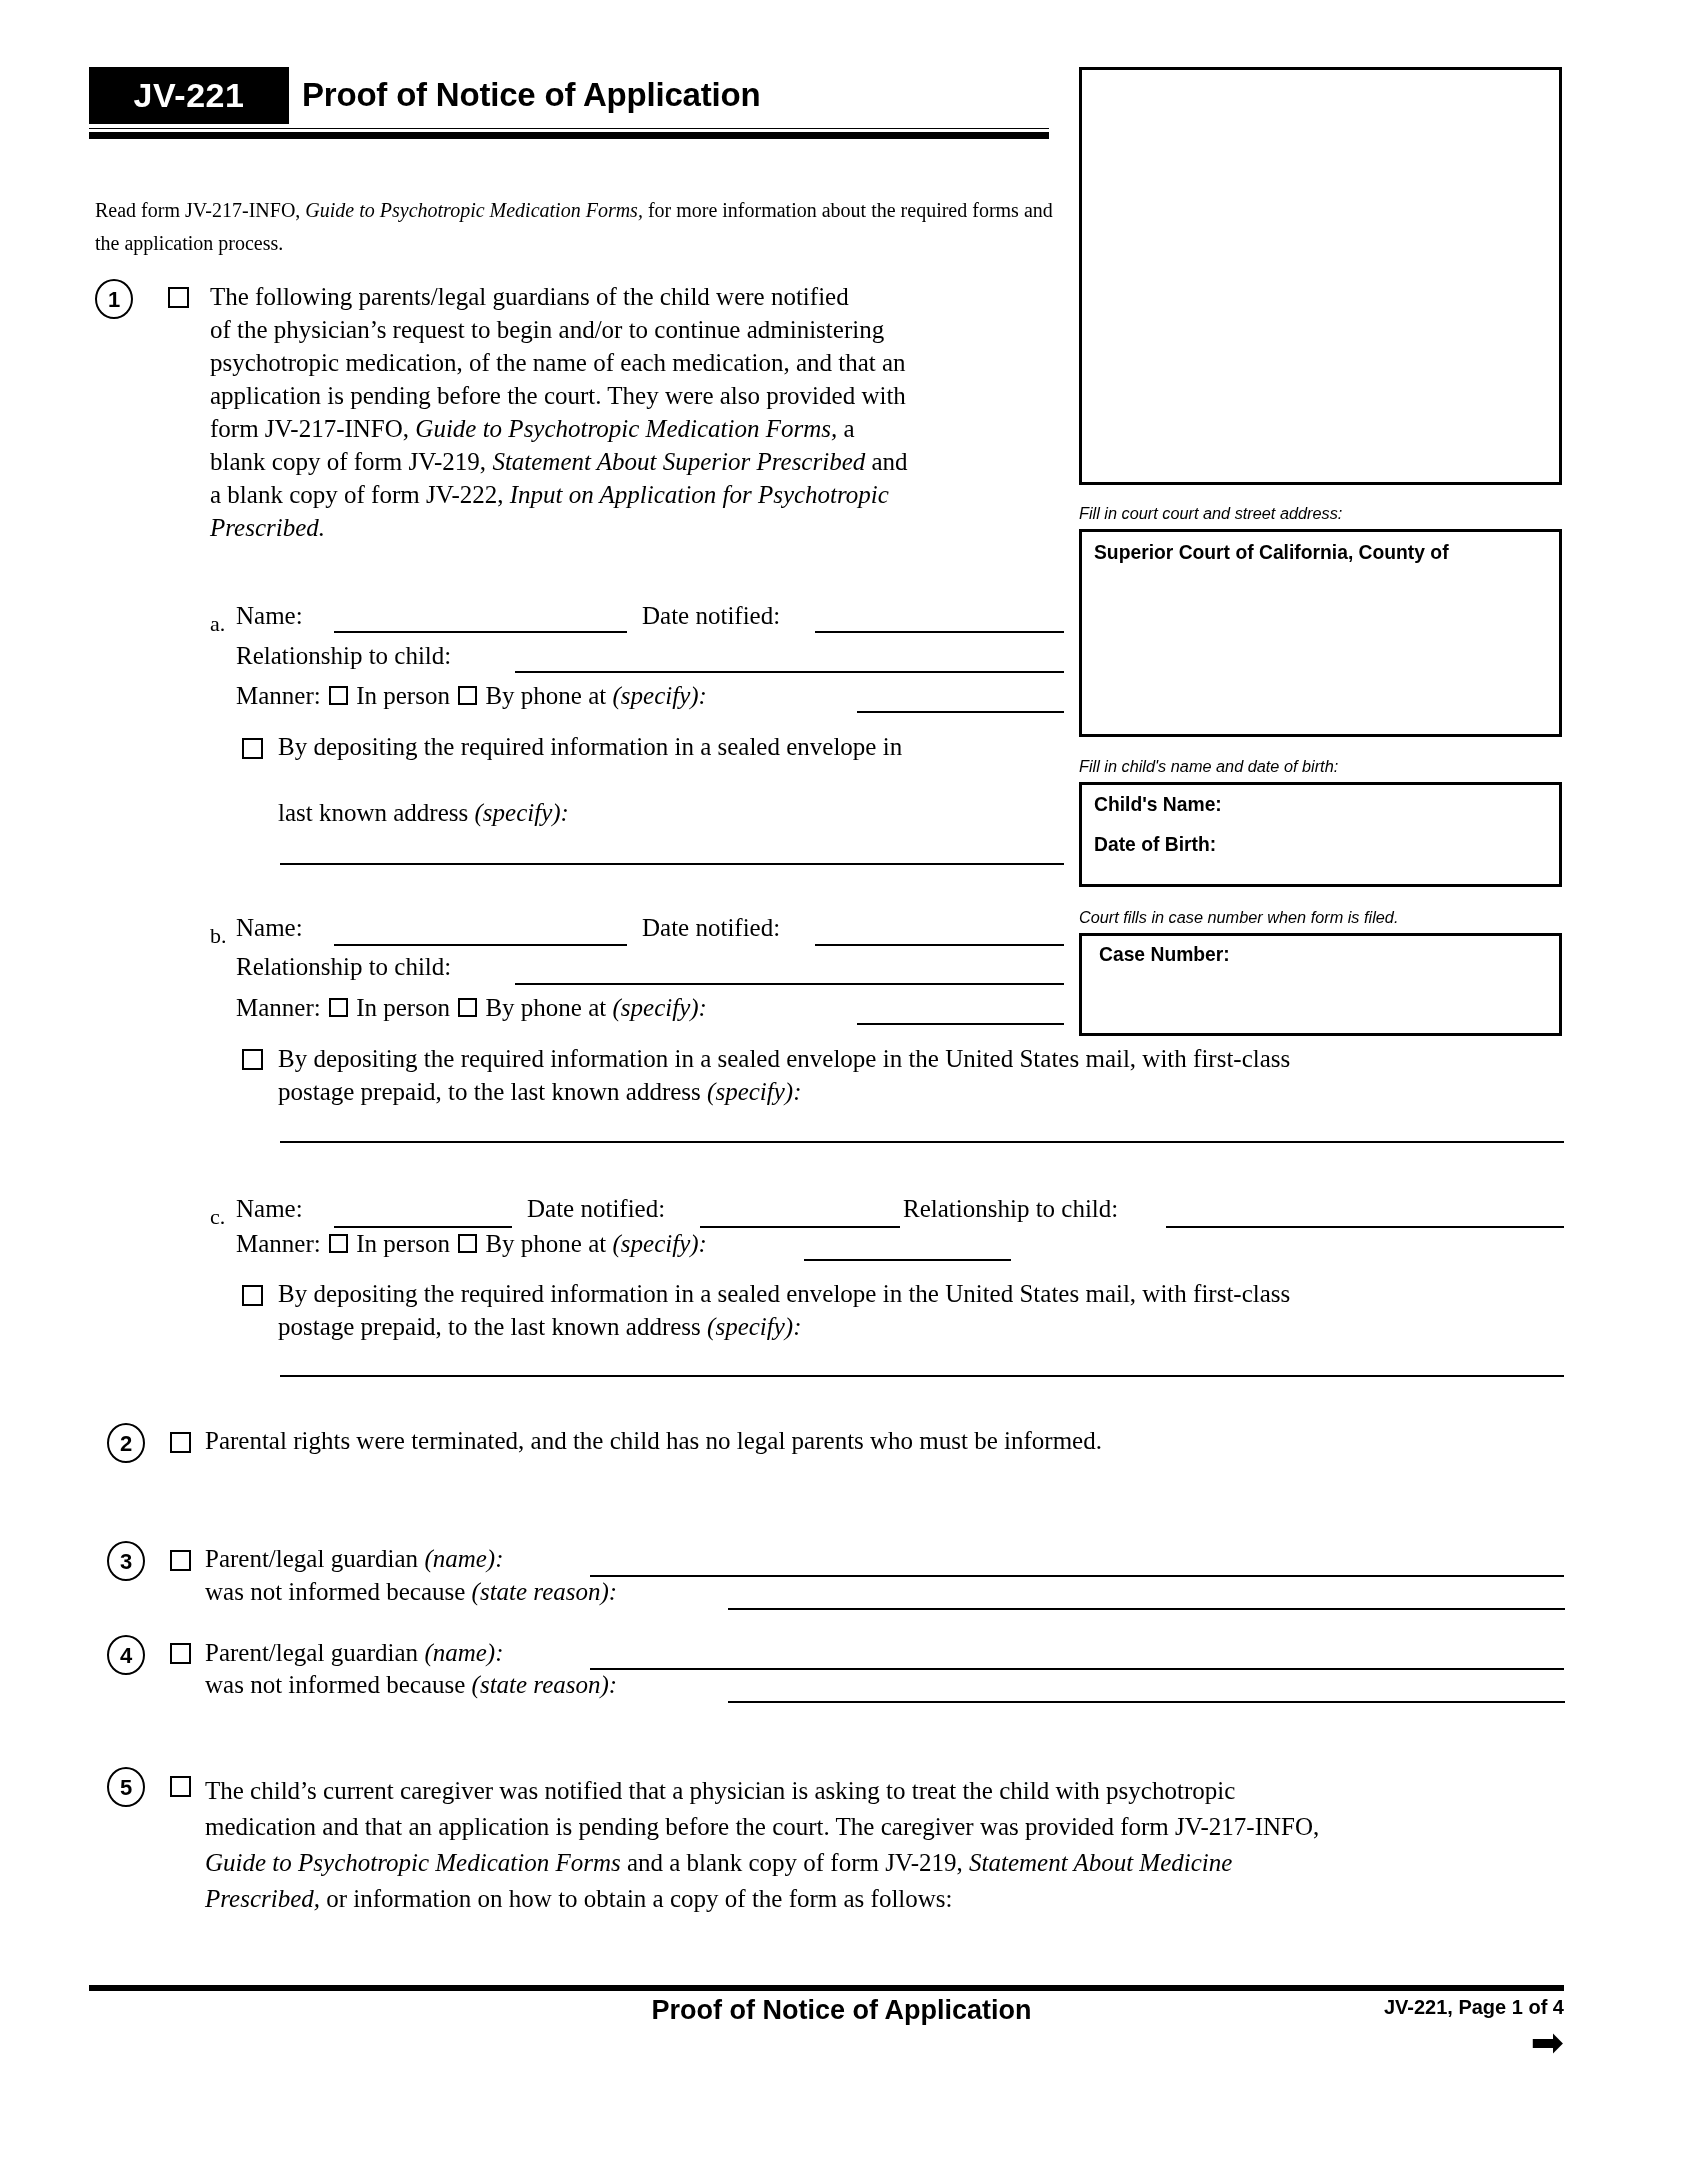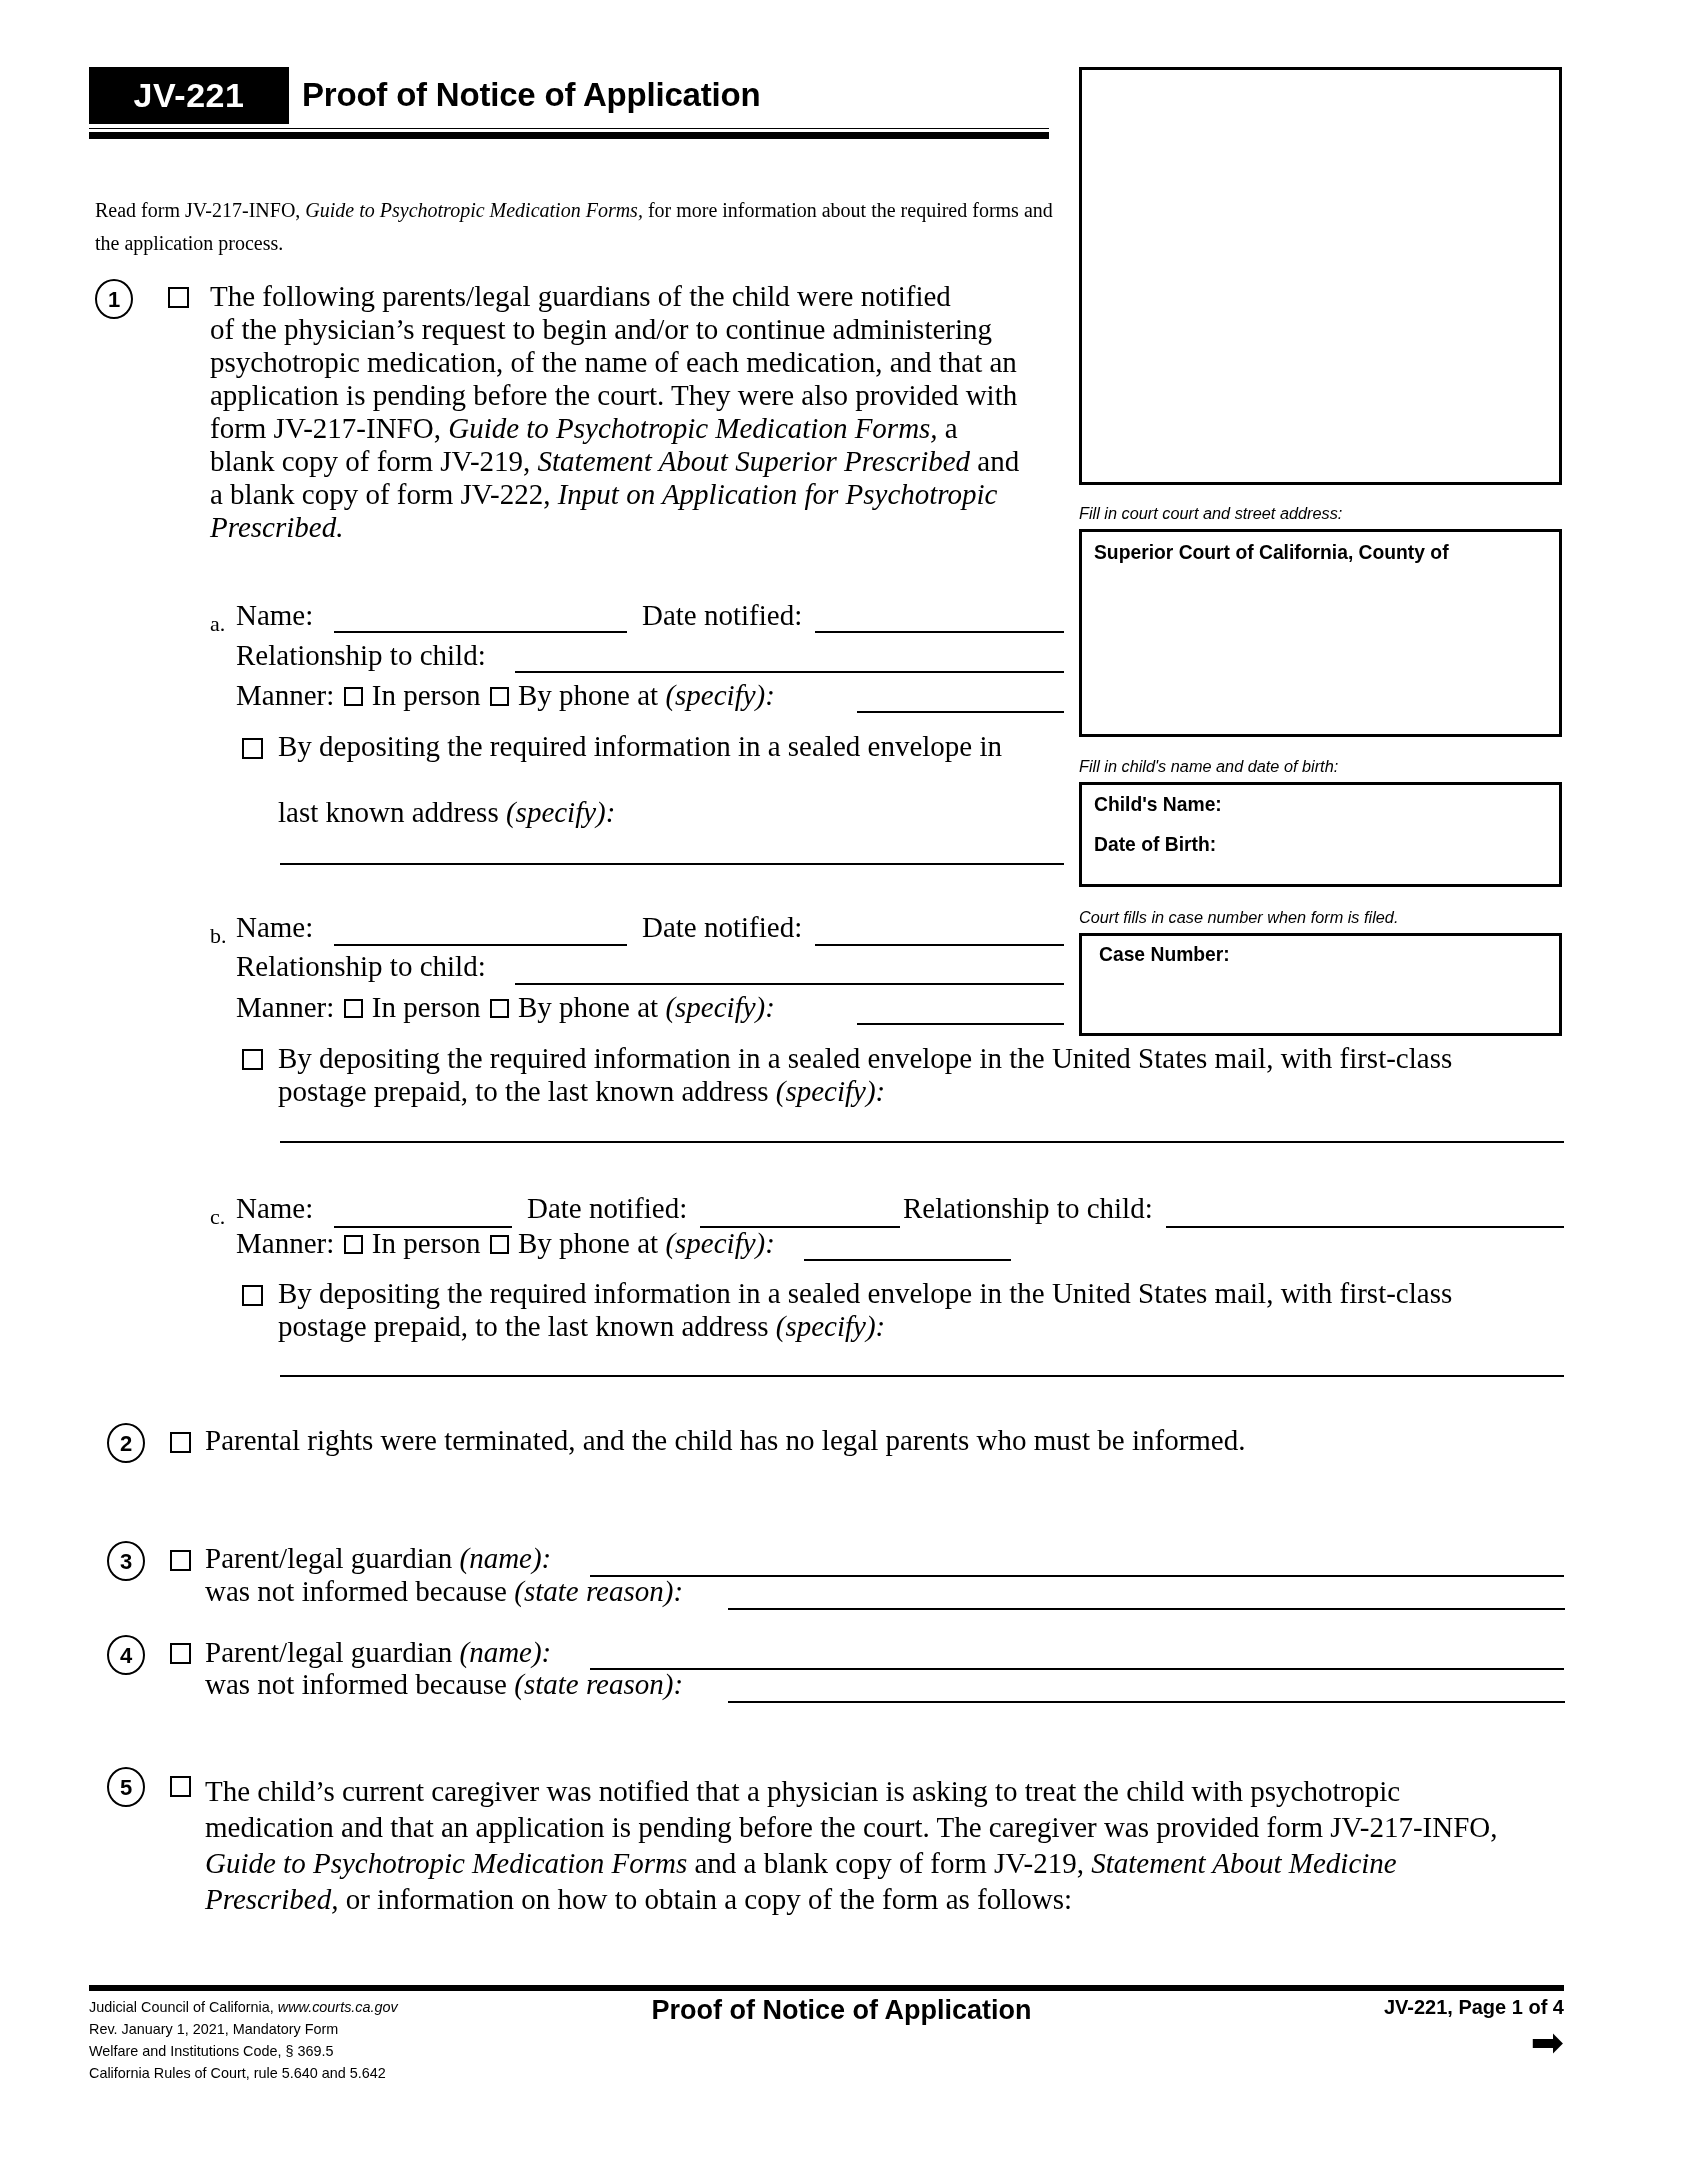--- a/index.html
+++ b/index.html
@@ -117,21 +117,21 @@
   .cb {
     position: absolute;
     width: 21px;
     height: 21px;
     border: 2px solid #000;
     background: #fff;
     box-sizing: border-box;
   }
   .txt {
     position: absolute;
-    font-size: 29px;
+    font-size: 25px;
     line-height: 33px;
   }
   .rule {
     position: absolute;
     height: 2px;
     background: #000;
   }
   .inline-cb {
     display: inline-block;
     width: 19px;
@@ -336,24 +336,18 @@
   <div class="circnum" style="left:107px; top:1767px;">5</div>
   <div class="cb" style="left:170px; top:1776px;"></div>
   <div class="txt" style="left:205px; top:1767px; width:1386px; line-height:36px;margin-top:6px;">
     <span>The child’s current caregiver was notified that a physician is asking to treat the child with psychotropic</span><br>
     <span>medication and that an application is pending before the court. The caregiver was provided form JV-217-INFO,</span><br>
     <em>Guide to Psychotropic Medication Forms</em><span> and a blank copy of form JV-219, </span><em>Statement About Medicine</em><br>
     <em>Prescribed,</em><span> or information on how to obtain a copy of the form as follows:</span>
   </div>
 
   <div class="footer-rule"></div>
-  <div class="footer-left">
-    <div><span>Judicial Council of California, </span><em>www.courts.ca.gov</em></div>
-    <div>Rev. January 1, 2021, Mandatory Form</div>
-    <div>Welfare and Institutions Code, § 369.5</div>
-    <div>California Rules of Court, rule 5.640 and 5.642</div>
-  </div>
   <div class="footer-center">Proof of Notice of Application</div>
   <div class="footer-right">JV-221, Page 1 of 4</div>
   <div class="footer-arrow">➡</div>
 
 </div>
 
 
 </body></html>

